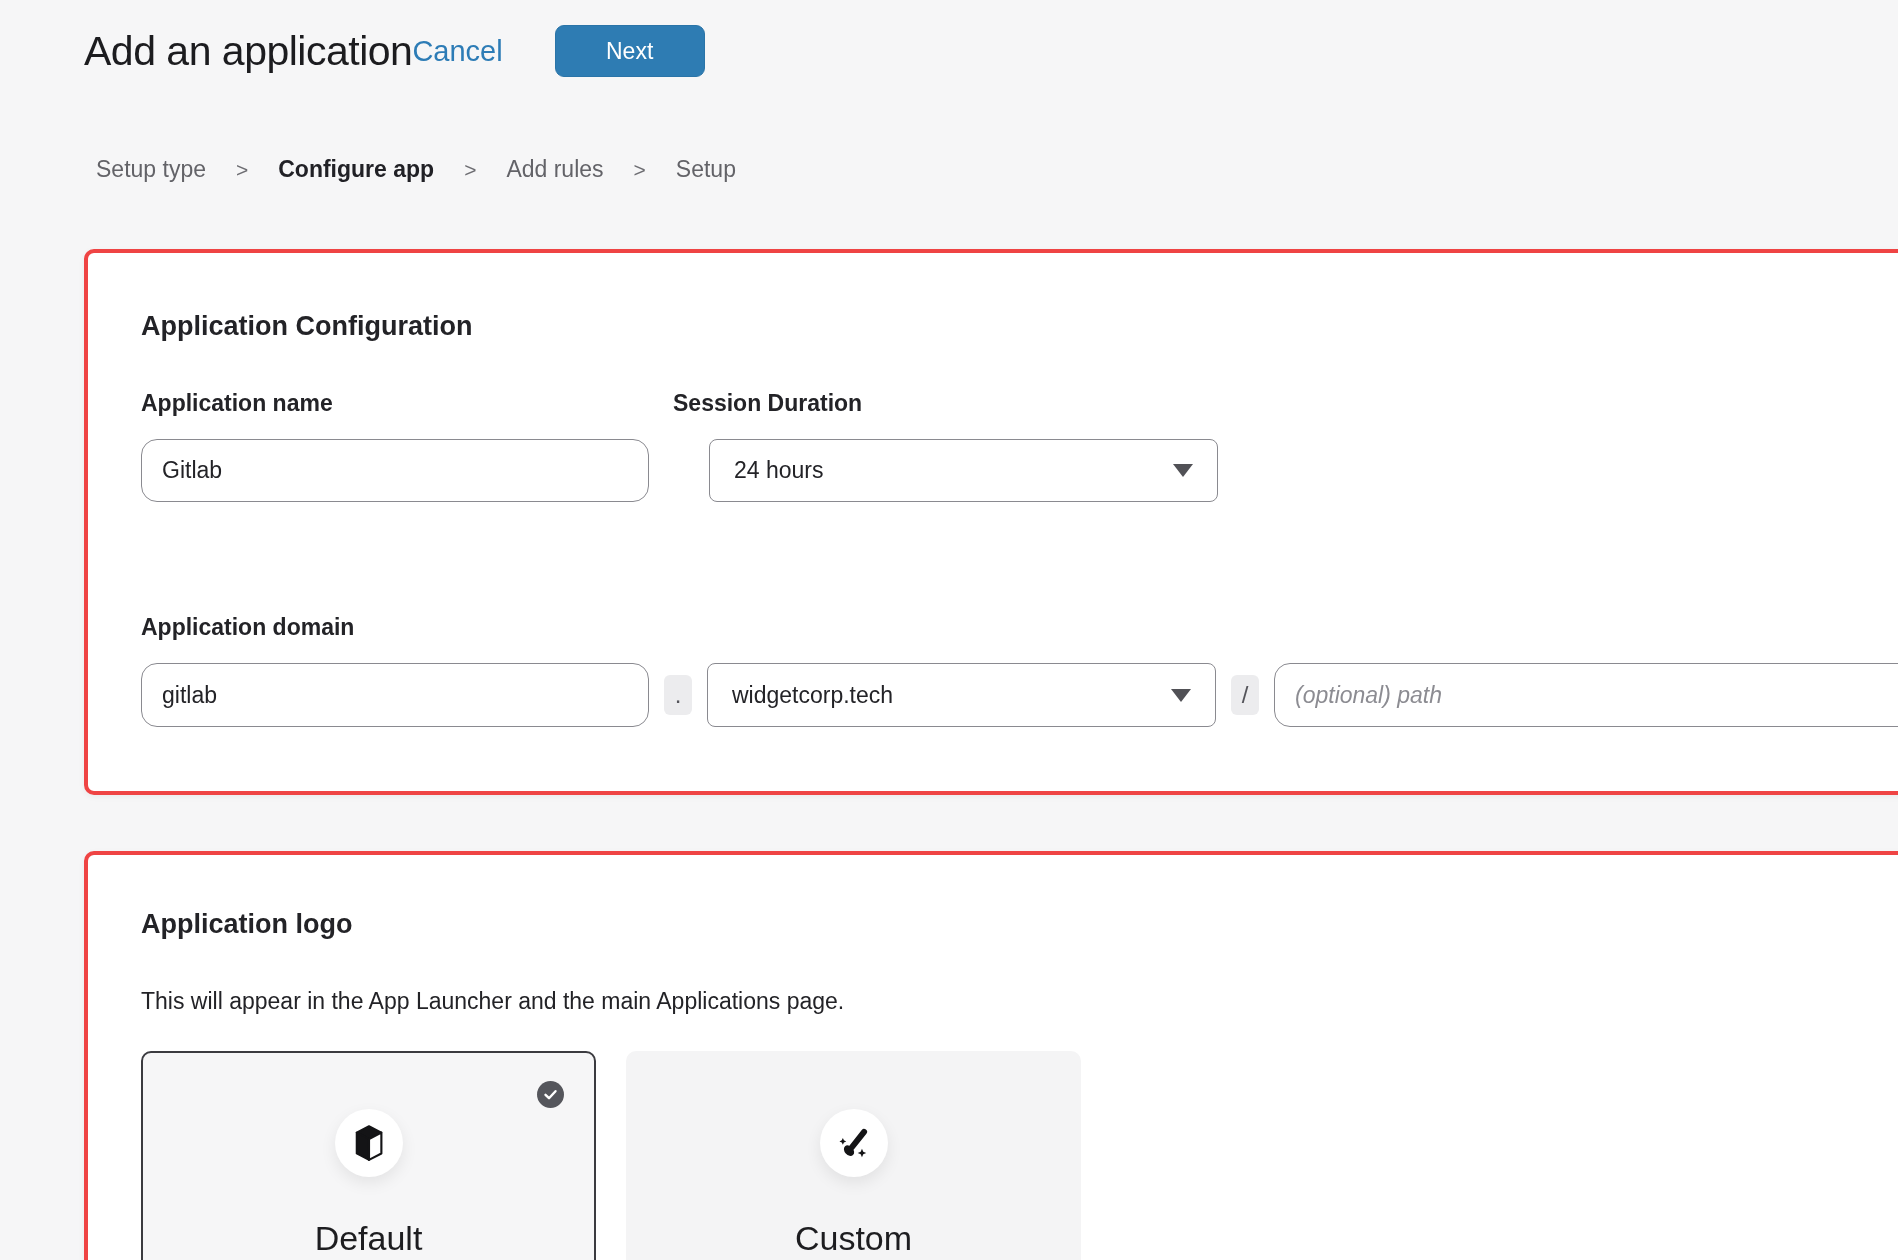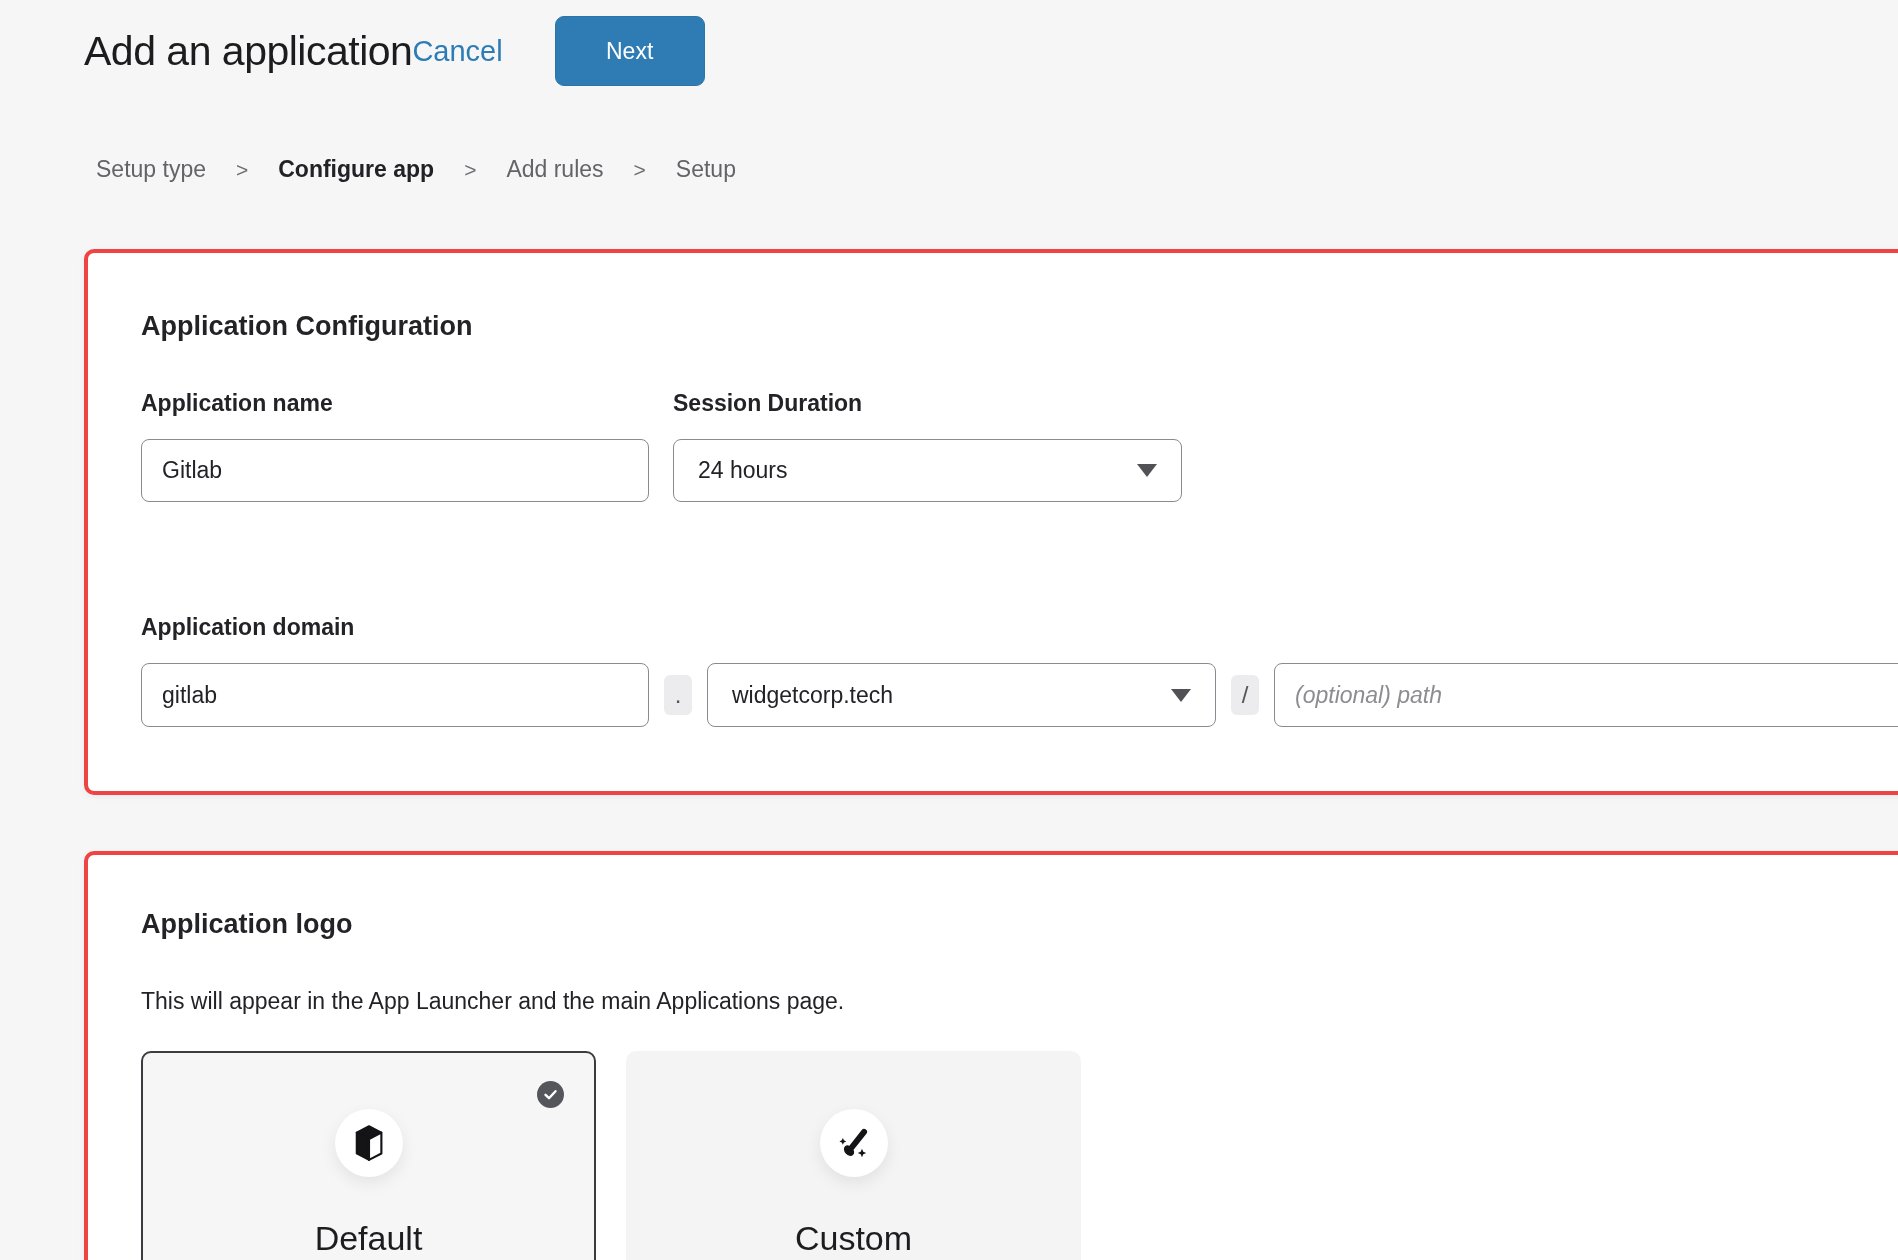--- a/index.html
+++ b/index.html
@@ -30,21 +30,21 @@
     gap: 52px;
   }
   .cancel-link {
     font-size: 29px;
     color: #2d7cb6;
     cursor: pointer;
     text-decoration: none;
   }
   .next-button {
     min-width: 150px;
-    height: 70px;
+    height: 52px;
     padding: 0 46px;
     background: #2e7cb3;
     border: 1px solid #2a74a8;
     border-radius: 9px;
     color: #ffffff;
     font-size: 23px;
     font-family: "Liberation Sans", sans-serif;
     cursor: pointer;
     display: flex;
     align-items: center;
@@ -91,31 +91,31 @@
   .field { display: flex; flex-direction: column; }
   .field-label {
     font-size: 23px;
     font-weight: 700;
     color: #232327;
     margin-bottom: 22px;
   }
   .text-input {
     height: 63px;
     border: 1.5px solid #8a8a90;
-    border-radius: 8px;
+    border-radius: 16px;
     background: #ffffff;
     padding: 0 20px;
     font-size: 23px;
     font-family: "Liberation Sans", sans-serif;
     color: #232327;
     outline: none;
   }
   .text-input::placeholder { color: #8c8c92; }
   .w-name { width: 508px; }
-  .w-session { width: 509px; }
+  .w-session { width: 509px; margin-left: 36px; }
 
   .select-box {
     height: 63px;
     border: 1.5px solid #8a8a90;
     border-radius: 8px;
     background: #ffffff;
     padding: 0 24px;
     display: flex;
     align-items: center;
     justify-content: space-between;

